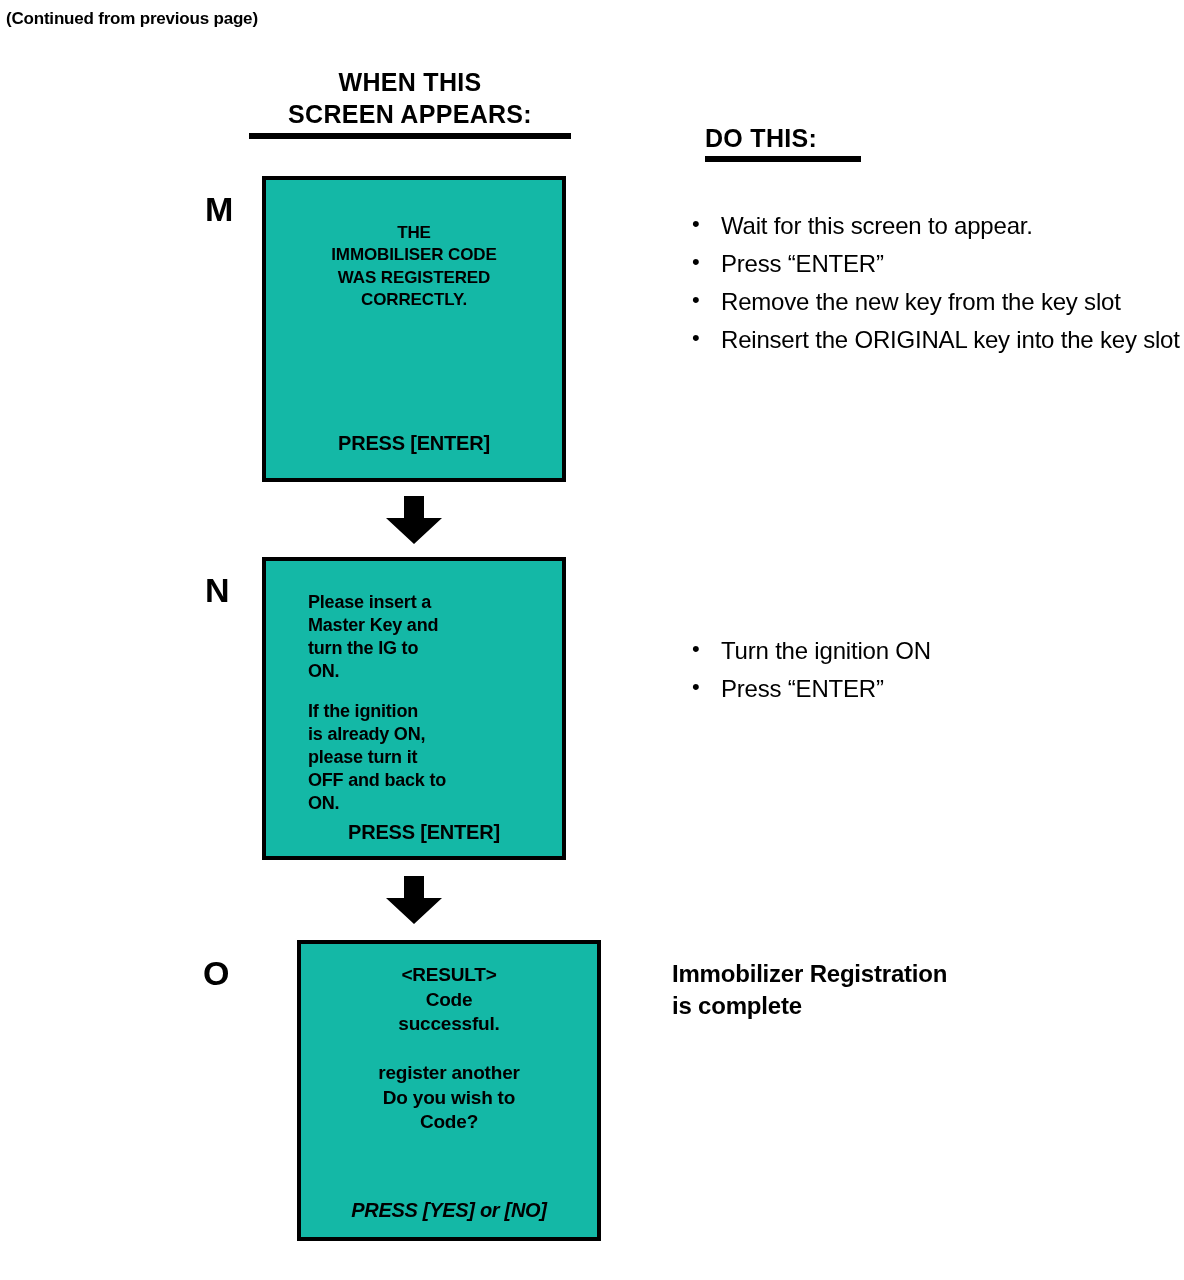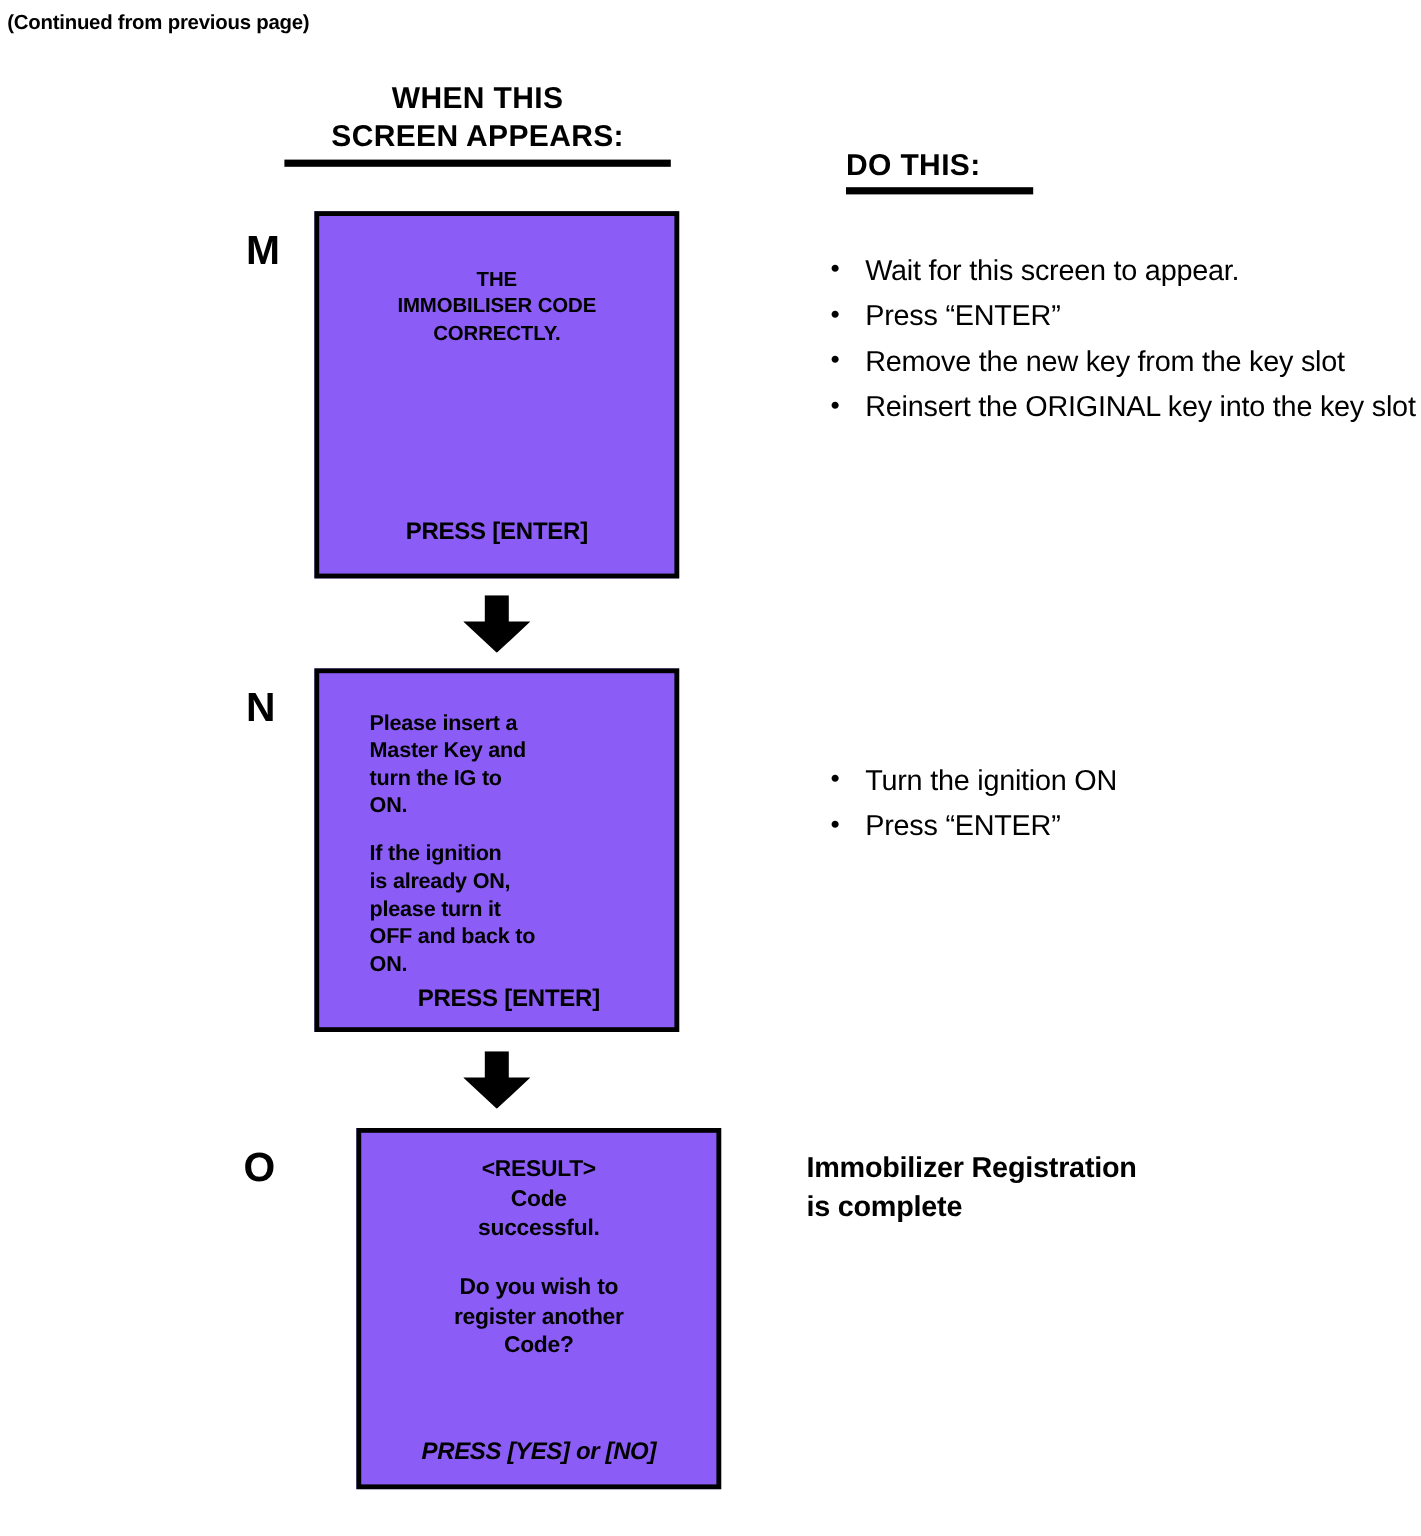--- a/index.html
+++ b/index.html
@@ -24,21 +24,21 @@
     left: 6px;
     top: 9px;
     font-size: 17px;
     font-weight: bold;
     letter-spacing: -0.2px;
     white-space: nowrap;
   }
 
   
   #heading-left {
-    left: 228px;
+    left: 240px;
     top: 66px;
     width: 340px;
     text-align: center;
     font-size: 25px;
     font-weight: bold;
     line-height: 1.28;
     letter-spacing: 0.3px;
   }
   #heading-left .rule {
     margin: 3px auto 0 auto;
@@ -63,21 +63,21 @@
   
   .step-letter {
     font-size: 34px;
     font-weight: bold;
     line-height: 1;
   }
 
   
   .screen-box {
     border: 4px solid #000;
-    background: #8b5cf6;
+    background: #14b8a6;
     box-sizing: border-box;
     left: 262px;
     width: 304px;
   }
   .screen-body {
     position: relative;
     width: 100%;
     height: 100%;
     box-sizing: border-box;
   }
@@ -226,20 +226,21 @@
   <div class="rule"></div>
 </div>
 
 <div class="abs step-letter" style="left:205px; top:192px;">M</div>
 
 <div class="abs screen-box" id="screen-box-m">
   <div class="screen-body">
     <div class="screen-text">
       <div class="screen-line">THE</div>
       <div class="screen-line">IMMOBILISER CODE</div>
+      <div class="screen-line">WAS REGISTERED</div>
       <div class="screen-line">CORRECTLY.</div>
     </div>
     <div class="screen-footer">PRESS [ENTER]</div>
   </div>
 </div>
 
 <ul class="abs instruction-list" id="instructions-m">
   <li>Wait for this screen to appear.</li>
   <li>Press “ENTER”</li>
   <li>Remove the new key from the key slot</li>
@@ -285,22 +286,22 @@
 
 <div class="abs step-letter" style="left:203px; top:956px;">O</div>
 
 <div class="abs screen-box" id="screen-box-o">
   <div class="screen-body">
     <div class="screen-text">
       <div class="screen-line">&lt;RESULT&gt;</div>
       <div class="screen-line">Code</div>
       <div class="screen-line">successful.</div>
       <div class="gap"></div>
+      <div class="screen-line">register another</div>
       <div class="screen-line">Do you wish to</div>
-      <div class="screen-line">register another</div>
       <div class="screen-line">Code?</div>
     </div>
     <div class="screen-footer">PRESS [YES] or [NO]</div>
   </div>
 </div>
 
 <div class="abs" id="result-note">
   <div>Immobilizer Registration</div>
   <div>is complete</div>
 </div>

